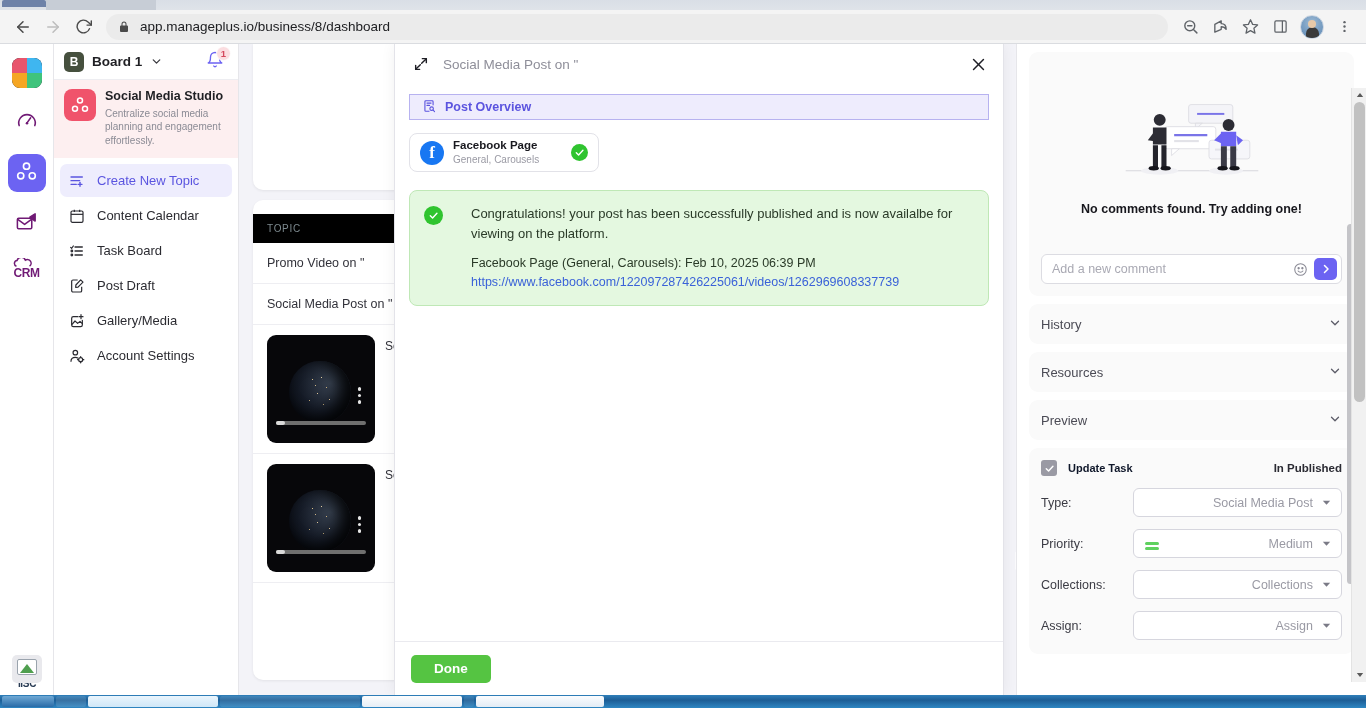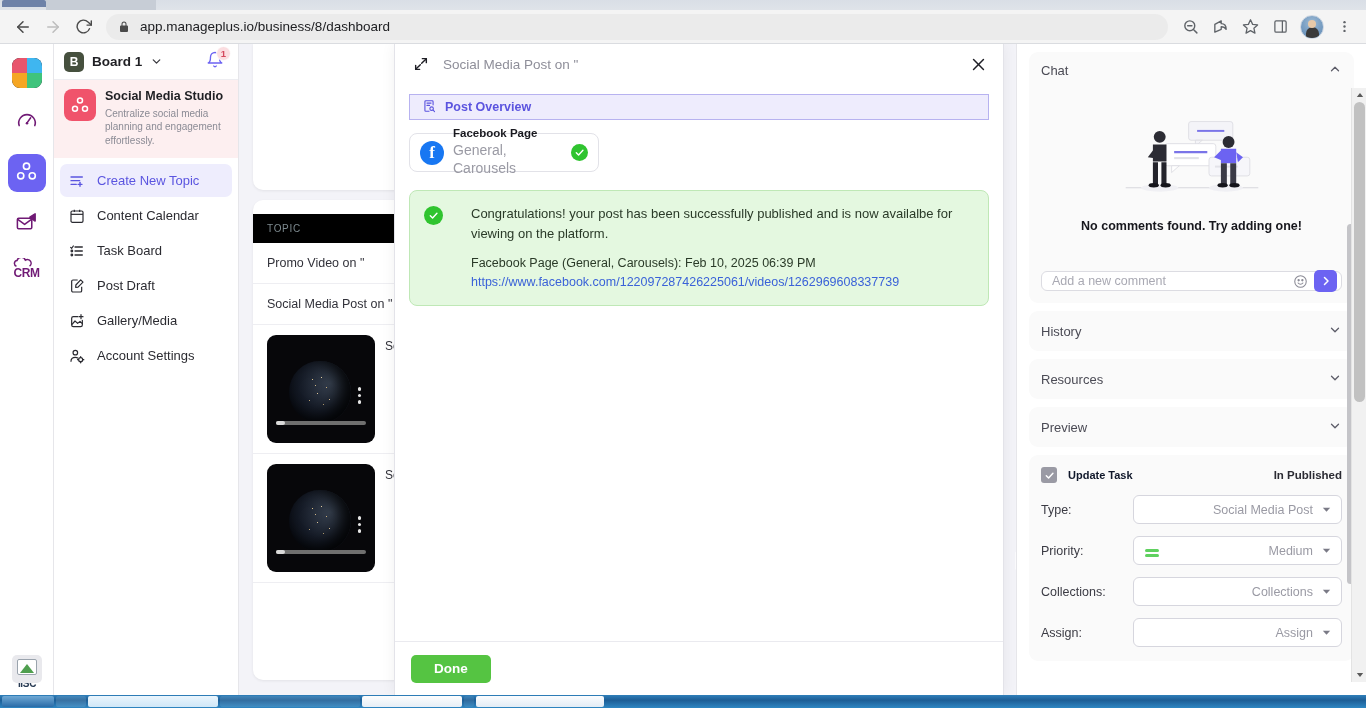--- a/index.html
+++ b/index.html
@@ -278,21 +278,21 @@
     display: flex; align-items: center; padding: 0 10px; gap: 9px;
     cursor: pointer; background: #fff;
   }
   .fb-ic {
     width: 24px; height: 24px; border-radius: 50%;
     background: #1877f2; color: #fff; flex: none;
     display: flex; align-items: center; justify-content: center;
     font-weight: 700; font-size: 17px; font-family: "Liberation Serif", serif;
   }
   .acct-name { font-size: 11.5px; font-weight: 600; color: #19191f; line-height: 1.2; }
-  .acct-sub { font-size: 14px; color: #9a9aa4; line-height: 1.3; }
+  .acct-sub { font-size: 10px; color: #9a9aa4; line-height: 1.3; }
   .acct-ok {
     margin-left: auto; width: 17px; height: 17px; border-radius: 50%;
     background: #2fc42f; color: #fff; flex: none;
     display: flex; align-items: center; justify-content: center;
   }
   .success {
     margin-top: 18px; background: #e4f8e0; border: 1px solid #bfe8b6;
     border-radius: 8px; padding: 13px 14px 15px 14px;
     display: flex; gap: 28px;
   }
@@ -332,21 +332,21 @@
     display: flex; align-items: center; justify-content: space-between;
     font-size: 13px; color: #4b4b55; cursor: pointer;
   }
   .chat-empty {
     height: 180px; display: flex; flex-direction: column;
     align-items: center; justify-content: center; gap: 6px;
   }
   .chat-illus { width: 170px; height: 96px; }
   .chat-note { font-size: 12.5px; font-weight: 700; color: #17171d; margin-top: 12px; text-align: center; }
   .comment-box {
-    margin-top: 12px; height: 20px; border: 1px solid #dcdce2;
+    margin-top: 12px; height: 30px; border: 1px solid #dcdce2;
     border-radius: 6px; background: #fff;
     display: flex; align-items: center; padding: 0 4px 0 10px; gap: 6px;
   }
   .comment-box input {
     flex: 1; border: none; outline: none; font-size: 12.5px;
     color: #2a2a32; background: transparent;
     font-family: "Liberation Sans", sans-serif;
   }
   .comment-box input::placeholder { color: #a9a9b3; }
   .emoji-ic { color: #8a8a95; cursor: pointer; display: flex; }
@@ -761,28 +761,20 @@
       <svg width="15" height="21" viewBox="0 0 15 21">
           <path d="M1 1 L1 16.5 L4.8 12.8 L7.4 19 L10 17.9 L7.5 11.9 L12.6 11.6 Z" fill="#000" stroke="#fff" stroke-width="1.1"></path>
         </svg>
     </span>
   </div>
 
   <div class="rightpanel">
     <div class="rp-scroll">
 
       <div class="chatcard">
-        <div class="chat-head">
-          <span>Chat</span>
-          <span>
-            <svg width="14" height="14" viewBox="0 0 24 24" fill="none" stroke="#5c5c68" stroke-width="2.2" stroke-linecap="round" stroke-linejoin="round">
-                <polyline points="6 15 12 9 18 15"></polyline>
-              </svg>
-          </span>
-        </div>
 
         <div class="chat-empty">
           <svg class="chat-illus" viewBox="0 0 200 110">
             <line x1="22" y1="96" x2="178" y2="96" stroke="#d7d7dd" stroke-width="1.2"></line>
             <ellipse cx="62" cy="96" rx="22" ry="4.5" fill="#f0f0f4"></ellipse>
             <ellipse cx="140" cy="96" rx="20" ry="4.5" fill="#f0f0f4"></ellipse>
             <rect x="96" y="18" width="52" height="22" rx="3" fill="#f4f4f8" stroke="#dcdce2"></rect>
             <polygon points="104,40 104,47 112,40" fill="#f4f4f8" stroke="#dcdce2"></polygon>
             <line x1="106" y1="29" x2="138" y2="29" stroke="#7a74e8" stroke-width="2.3"></line>
             <rect x="68" y="44" width="60" height="26" rx="3" fill="#ffffff" stroke="#dcdce2"></rect>

